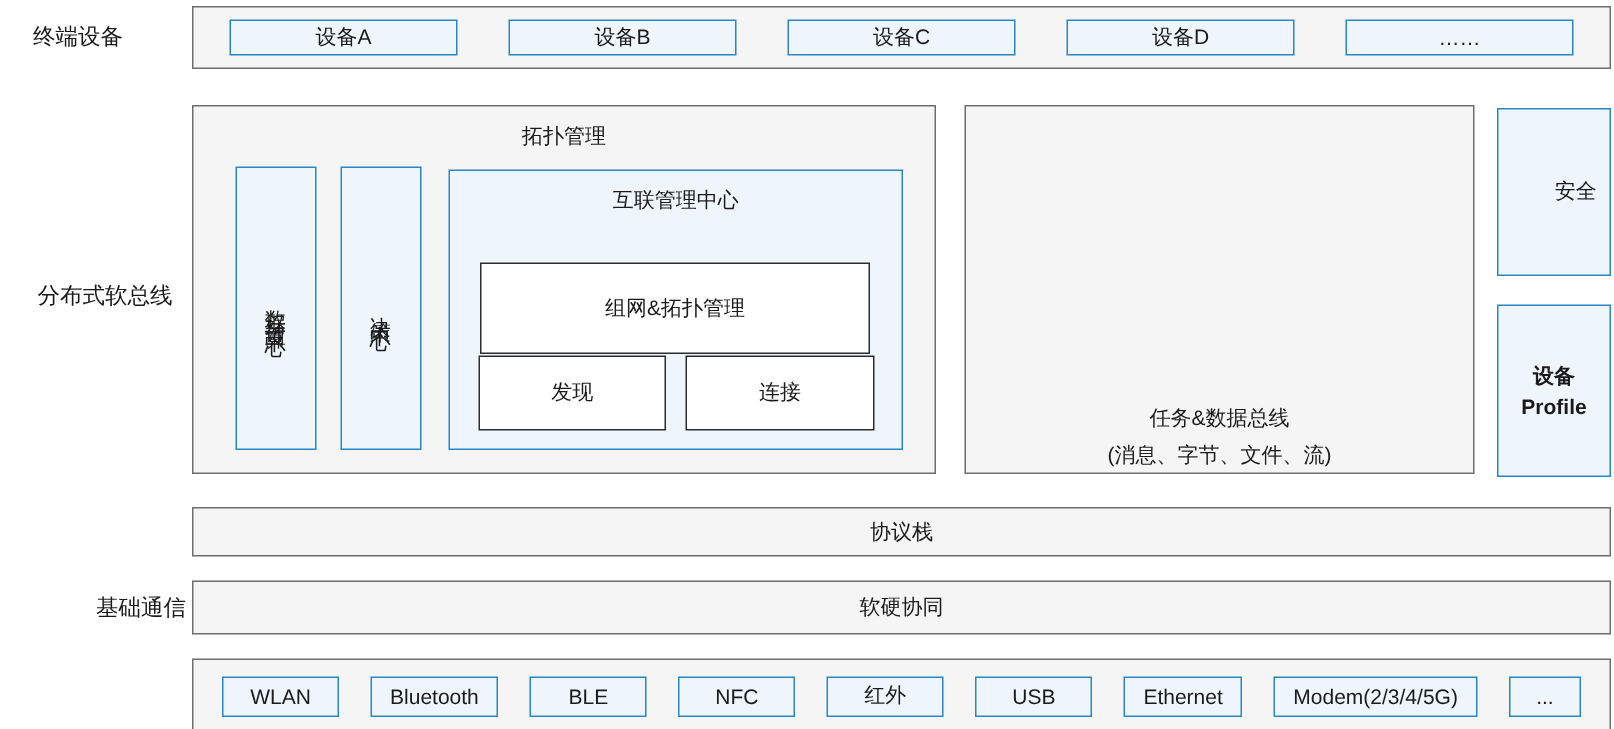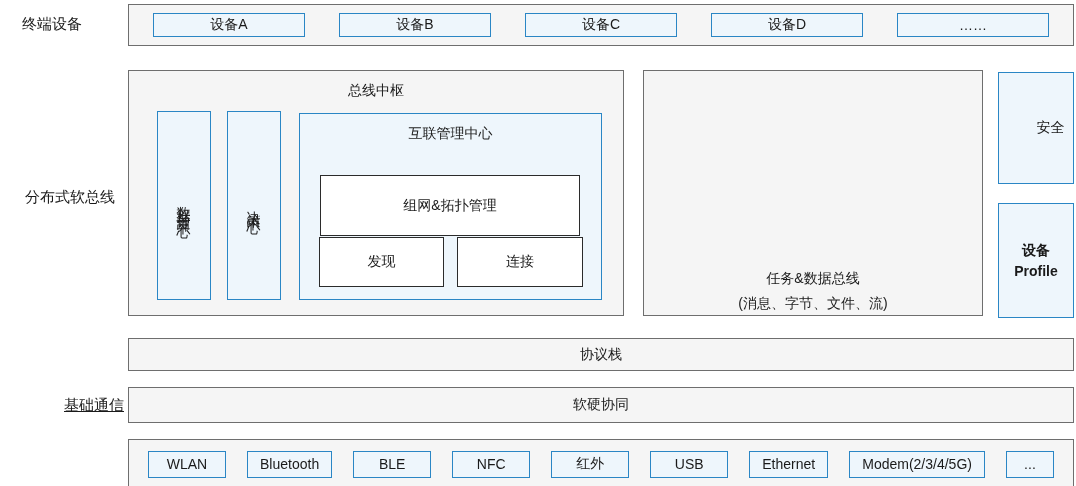--- a/index.html
+++ b/index.html
@@ -64,28 +64,28 @@
     display:flex;align-items:center;justify-content:center;}
   .proto:last-child{min-width:48px;padding:0 8px;}
 </style>
 </head>
 <body>
 
 <div class="canvas">
 
   <div class="side-label" style="left:22px;top:15px;">终端设备</div>
   <div class="side-label" style="left:25px;top:188px;">分布式软总线</div>
-  <div class="side-label" style="left:64px;top:396px;text-decoration:underline;">基础通信</div>
+  <div class="side-label" style="left:64px;top:396px;">基础通信</div>
 
   <div class="outer-box terminal-row">
     <div style="display:contents"><div class="blue-box device">设备A</div><div class="blue-box device">设备B</div><div class="blue-box device">设备C</div><div class="blue-box device">设备D</div><div class="blue-box device">……</div></div>
   </div>
 
   <div class="outer-box bus-hub">
-    <div class="bus-hub-title">总线中枢</div>
+    <div class="bus-hub-title">拓扑管理</div>
     <div class="blue-box vcol vcol1">
       <span>数据与计算中心</span>
     </div>
     <div class="blue-box vcol vcol2">
       <span>决策中心</span>
     </div>
     <div class="blue-box interconnect">
       <div class="interconnect-title">互联管理中心</div>
       <div class="white-box topo-box">组网&amp;拓扑管理</div>
       <div class="white-box discover-box">发现</div>

